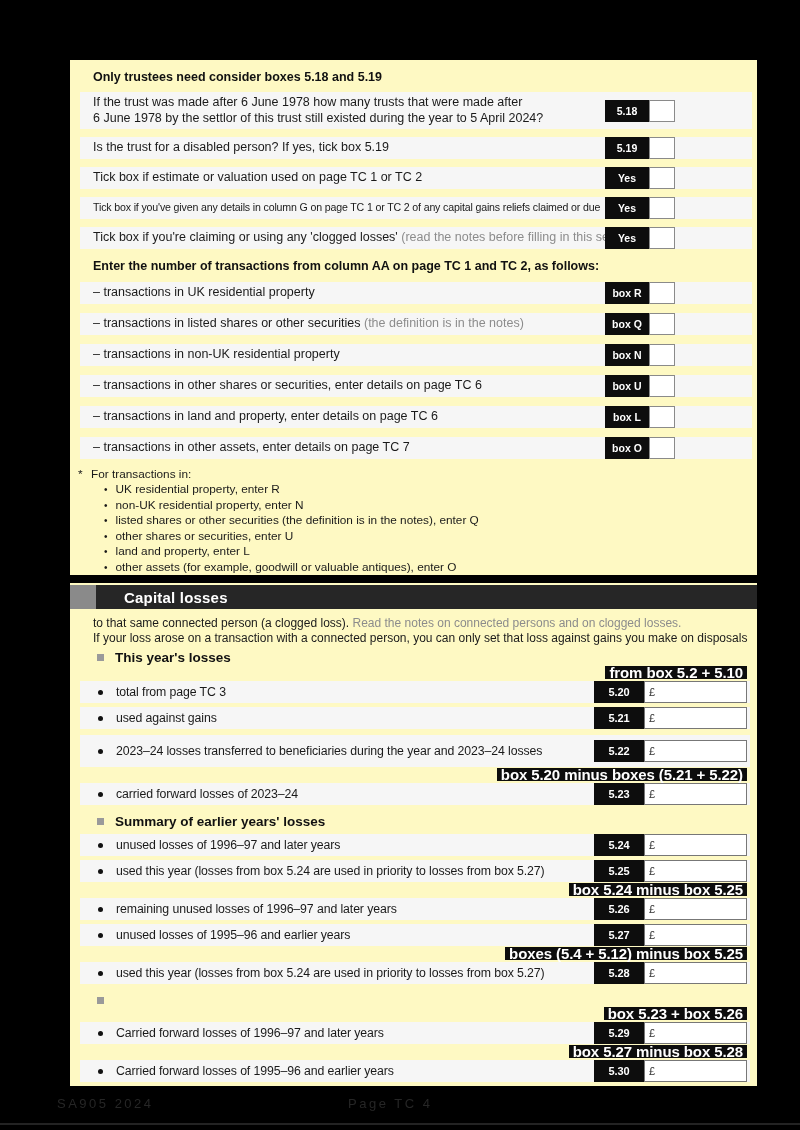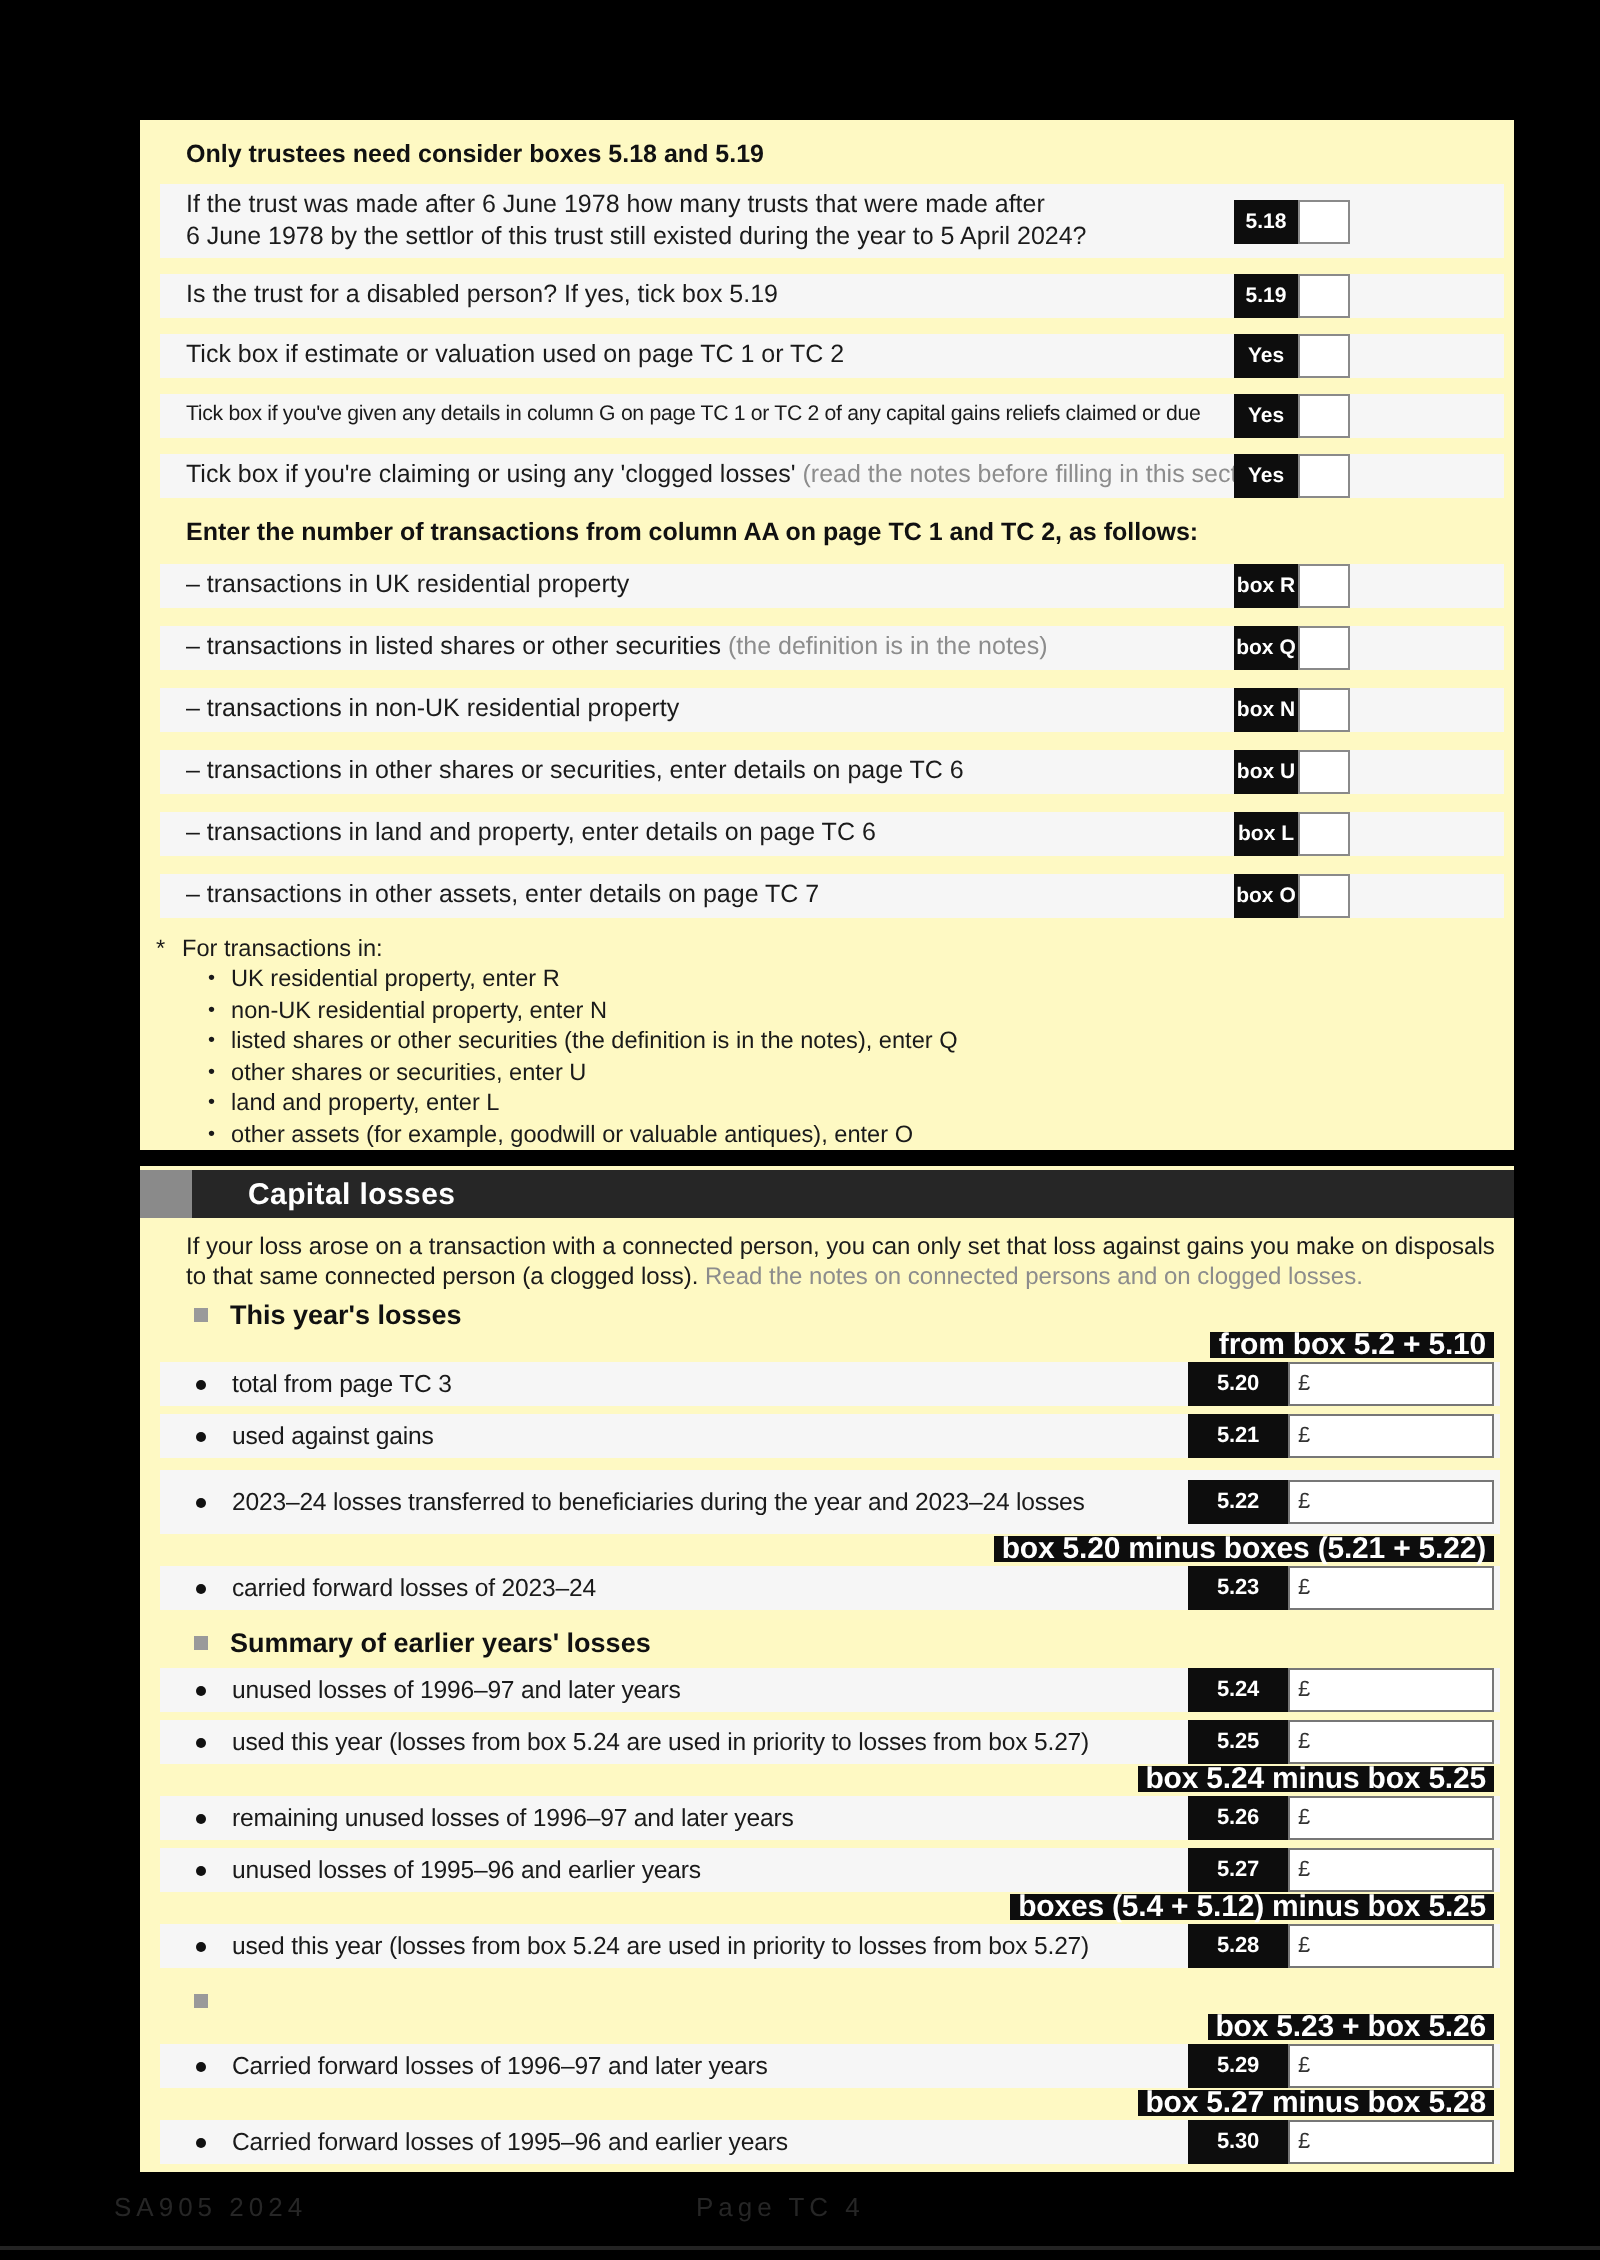--- a/index.html
+++ b/index.html
@@ -22,21 +22,21 @@
     position:relative; margin:8px 5px 0 10px; background:#f6f6f6;
     min-height:22px; display:flex; flex-direction:column; justify-content:center;
     padding:3px 150px 3px 13px; font-size:12.5px;
   }
   .qrow .line { white-space:nowrap; line-height:15.5px; }
   .qrow.two { min-height:34px; }
   .qrow.small .line { font-size:10.6px; letter-spacing:-0.15px; }
   .note { color:#8c8c8c; }
   .qbox { position:absolute; right:77px; top:50%; transform:translateY(-50%); display:flex; height:22px; }
   .qbox .blk {
-    width:32px; background:#0d0d0d; color:#fff; font-weight:bold; font-size:10.5px;
+    width:44px; background:#0d0d0d; color:#fff; font-weight:bold; font-size:10.5px;
     display:flex; align-items:center; justify-content:center; white-space:nowrap;
   }
   .qbox input { width:26px; height:22px; border:1px solid #8a8a8a; background:#fff; font-size:12px; padding:0 2px; }
 
   .txn-heading { padding:10px 13px 0 23px; font-weight:bold; font-size:12.5px; color:#111; }
 
   
   .footnote { margin:8px 13px 0 8px; font-size:11.8px; color:#1a1a1a; }
   .fn-head { display:flex; line-height:15px; }
   .fn-star { width:13px; }
@@ -223,25 +223,25 @@
   </div>
 </div>
 
 <div class="card" id="card2">
   <div class="section-bar">
     <div class="section-sq"></div>
     <div class="section-dark">Capital losses</div>
   </div>
 
   <div class="intro">
-    <span class="line">If your loss arose on a transaction with a connected person, you can only set that loss against gains you make on disposals</span>
     <span class="line">
       <span>to that same connected person (a clogged loss).</span>
       <span class="note">Read the notes on connected persons and on clogged losses.</span>
     </span>
+    <span class="line">If your loss arose on a transaction with a connected person, you can only set that loss against gains you make on disposals</span>
   </div>
 
   <div class="group-h first">
     <span class="sqb"></span>
     <span class="t">This year's losses</span>
   </div>
 
   <div class="mrow hinted">
     <span class="hint">from box 5.2 + 5.10</span>
     <span class="bullet"></span>

